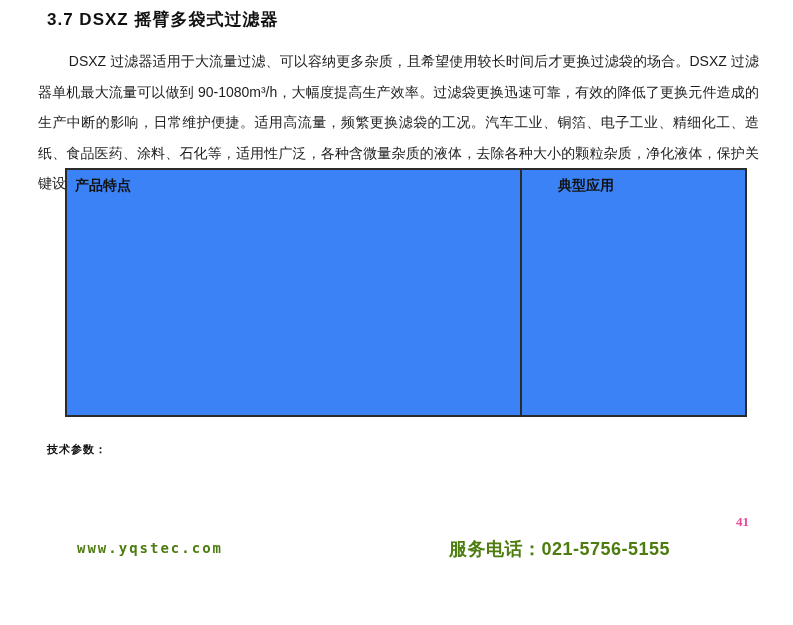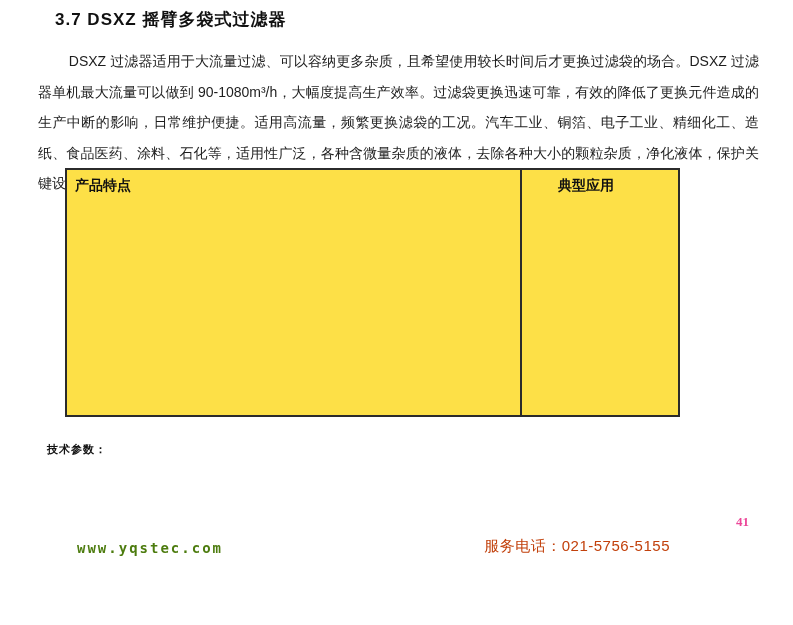--- a/index.html
+++ b/index.html
@@ -7,34 +7,34 @@
   body {
     background:#ffffff;
     font-family:"Liberation Sans", sans-serif;
     color:#1c1c1c;
     position:relative;
     overflow:hidden;
   }
   .page { position:absolute; inset:0; background:#fff; }
 
   .doc-title {
-    position:absolute; left:55px; top:8px;
+    position:absolute; left:47px; top:8px;
     font-size:17px; font-weight:bold; letter-spacing:1px; color:#111;
     white-space:nowrap;
   }
 
   .intro {
     position:absolute; left:38px; top:46px; width:721px;
     font-size:14px; line-height:30.5px;
     text-align:justify; text-indent:2.2em; color:#1d1d1d;
   }
 
   .spec-table {
-    position:absolute; left:65px; top:168px; width:615px; height:249px;
-    border:2px solid #2b2b2b; display:flex; background:#fde047;
+    position:absolute; left:65px; top:168px; width:682px; height:249px;
+    border:2px solid #2b2b2b; display:flex; background:#3b82f6;
   }
   .col-left {
     width:455px; border-right:2px solid #2b2b2b;
     padding:7px 10px 0 4px;
   }
   .col-right { flex:1; padding:7px 4px 5px 0; }
 
   .col-header {
     font-weight:bold; font-size:14px; color:#111;
     margin-bottom:13px;
@@ -62,21 +62,21 @@
   }
 
   .footer-website {
     position:absolute; left:77px; top:540px;
     font-family:"DejaVu Sans Mono", monospace;
     font-size:14px; font-weight:bold; letter-spacing:2px; color:#4d7c0f;
     white-space:nowrap;
   }
   .footer-phone {
     position:absolute; right:123px; top:537px;
-    font-size:15px; font-weight:normal; letter-spacing:0.5px; color:#c2410c;
+    font-size:18px; font-weight:bold; letter-spacing:0.5px; color:#4d7c0f;
     white-space:nowrap;
   }
 </style>
 </head>
 <body>
 
 <div class="page">
 
   <div class="doc-title">3.7 DSXZ 摇臂多袋式过滤器</div>
 

